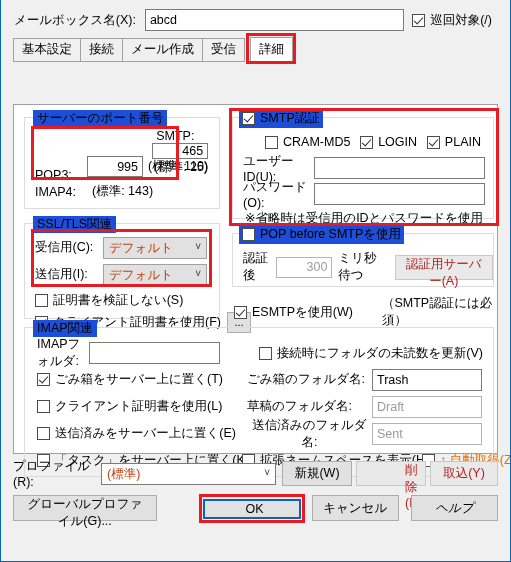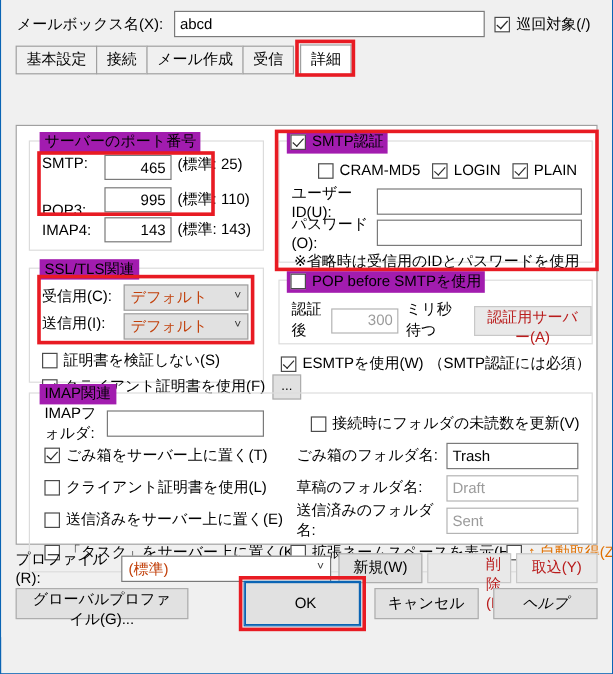--- a/index.html
+++ b/index.html
@@ -114,21 +114,21 @@
     top: 104px; bottom: 77px;
     background: #ffffff;
     border: 1px solid #a0a0a0;
   }
   .grp {
     position: absolute;
     border: 1px solid #dcdcdc;
   }
   .grp > legend, .grp > .legend {
     position: absolute; top: -8px; left: 8px;
-    background: #a21caf; padding: 0 4px;
+    background: #1d4ed8; padding: 0 4px;
     font-size: 12.5px; color: #000;
   }
   .fld-lbl { font-size: 12.5px; }
   .numin {
     border: 1px solid #7a7a7a; background: #fff;
     height: 21px; width: 56px;
     text-align: right; padding: 0 4px;
     font-size: 12.5px; line-height: 19px;
     font-family: "Liberation Sans", sans-serif;
   }
@@ -196,51 +196,50 @@
         <div class="redbox" style="left:-4px; top:-4px; right:-4px; bottom:-2px;"></div>
       </div>
     </div>
 
     <div id="tabpage">
 
       <div class="grp" style="left:10px; top:12px; width:196px; height:92px;">
         <span class="legend">サーバーのポート番号</span>
 
         <div style="position:absolute; left:10px; top:11px;">
-          <div style="display:flex; align-items:flex-start; height:25px;">
+          <div style="display:flex; align-items:flex-end; height:25px;flex-direction:column;">
             <span class="fld-lbl" style="width:52px;">SMTP:</span>
             <input class="numin" value="465" style="">
             <span class="hint" style="margin-left:5px;">(標準: 25)</span>
           </div>
           <div style="display:flex; align-items:center; height:25px;">
             <span class="fld-lbl" style="width:52px;margin-top:16px;">POP3:</span>
             <input class="numin" value="995" style="">
             <span class="hint" style="margin-left:5px;">(標準: 110)</span>
           </div>
           <div style="display:flex; align-items:center; height:25px;">
             <span class="fld-lbl" style="width:52px;">IMAP4:</span>
-            <input class="numin" value="143" style="">
             <span class="hint" style="margin-left:5px;">(標準: 143)</span>
           </div>
         </div>
       </div>
       <div class="redbox" style="left:17px; top:21px; width:148px; height:54px;"></div>
 
       <div class="grp" style="left:10px; top:118px; width:196px; height:96px;">
         <span class="legend">SSL/TLS関連</span>
 
         <div style="position:absolute; left:10px; top:10px;">
           <div style="display:flex; align-items:center; height:27px;">
             <span class="fld-lbl" style="width:68px;">受信用(C):</span>
             <span class="selwrap">
               <span class="sel" style="display:inline-block; width:104px;">デフォルト</span>
               <span class="chev">˅</span>
             </span>
           </div>
-          <div style="display:flex; align-items:flex-start; height:27px;">
+          <div style="display:flex; align-items:center; height:27px;">
             <span class="fld-lbl" style="width:68px;">送信用(I):</span>
             <span class="selwrap">
               <span class="sel" style="display:inline-block; width:104px;">デフォルト</span>
               <span class="chev">˅</span>
             </span>
           </div>
           <div style="display:flex; align-items:center; height:20px; margin-top:2px;">
             <span class="cbx">
               <span class="box"></span>
               <span>証明書を検証しない(S)</span>
@@ -302,21 +301,21 @@
           </span>
         </span>
         <div style="position:absolute; left:10px; top:16px; display:flex; align-items:center;">
           <span class="fld-lbl">認証後</span>
           <input class="numin dis" style="margin: 0px 6px;" value="300">
           <span class="fld-lbl">ミリ秒待つ</span>
           <button class="btn dis" style="margin-left:10px;">認証用サーバー(A)</button>
         </div>
       </div>
 
-      <div style="position:absolute; left:220px; top:190px; display:flex; align-items:center;">
+      <div style="position:absolute; left:220px; top:190px; display:flex; align-items:center;gap:25px;">
         <span class="cbx">
           <span class="box checked"></span>
           <span>ESMTPを使用(W)</span>
         </span>
         <span class="note" style="margin-left:4px;">（SMTP認証には必須）</span>
       </div>
 
       <div class="grp" style="left:10px; top:222px; width:470px; height:150px;">
         <span class="legend">IMAP関連</span>
 
@@ -347,21 +346,21 @@
             </span>
             <span class="fld-lbl" style="width:125px;">草稿のフォルダ名:</span>
             <input class="txt" style="width: 110px; color: rgb(155, 155, 155); border-color: rgb(180, 180, 180);" value="Draft">
           </div>
 
           <div style="display:flex; align-items:center; height:27px;">
             <span class="cbx" style="width:210px;">
               <span class="box"></span>
               <span>送信済みをサーバー上に置く(E)</span>
             </span>
-            <span class="fld-lbl" style="width:125px;">送信済みのフォルダ名:</span>
+            <span class="fld-lbl" style="width:125px;text-align:center;">送信済みのフォルダ名:</span>
             <input class="txt" style="width: 110px; color: rgb(155, 155, 155); border-color: rgb(180, 180, 180);" value="Sent">
           </div>
 
           <div style="display:flex; align-items:center; height:26px;">
             <span class="cbx" style="width:205px;">
               <span class="box"></span>
               <span>「タスク」をサーバー上に置く(K)</span>
             </span>
             <span class="cbx" style="width:180px;">
               <span class="box"></span>
@@ -384,21 +383,21 @@
         <span class="chev">˅</span>
       </span>
       <button class="btn" style="margin-left:6px; width:70px;">新規(W)</button>
       <button class="btn dis" style="margin-left:4px; width:70px;padding-left:48px;">削除(D)...</button>
       <button class="btn dis" style="margin-left:4px; width:68px;">取込(Y)</button>
     </div>
 
     <div style="position:absolute; left:12px; right:12px; bottom:10px; display:flex; align-items:center;">
       <button class="btn" style="width:160px; height:26px;">グローバルプロファイル(G)...</button>
       <div style="position:relative; margin-left:47px;">
-        <button class="btn focus" style="width:96px; height:36px;padding-left:16px;">OK</button>
+        <button class="btn focus" style="width:96px; height:18px;padding-left:16px;">OK</button>
         <div class="redbox" style="left:-5px; top:-5px; right:-5px; bottom:-5px;"></div>
       </div>
       <button class="btn" style="width:96px; height:26px; margin-left:12px;">キャンセル</button>
       <button class="btn" style="width:96px; height:26px; margin-left:12px;font-style:italic;">ヘルプ</button>
     </div>
 
   </div>
 </div>
 
 </body></html>

